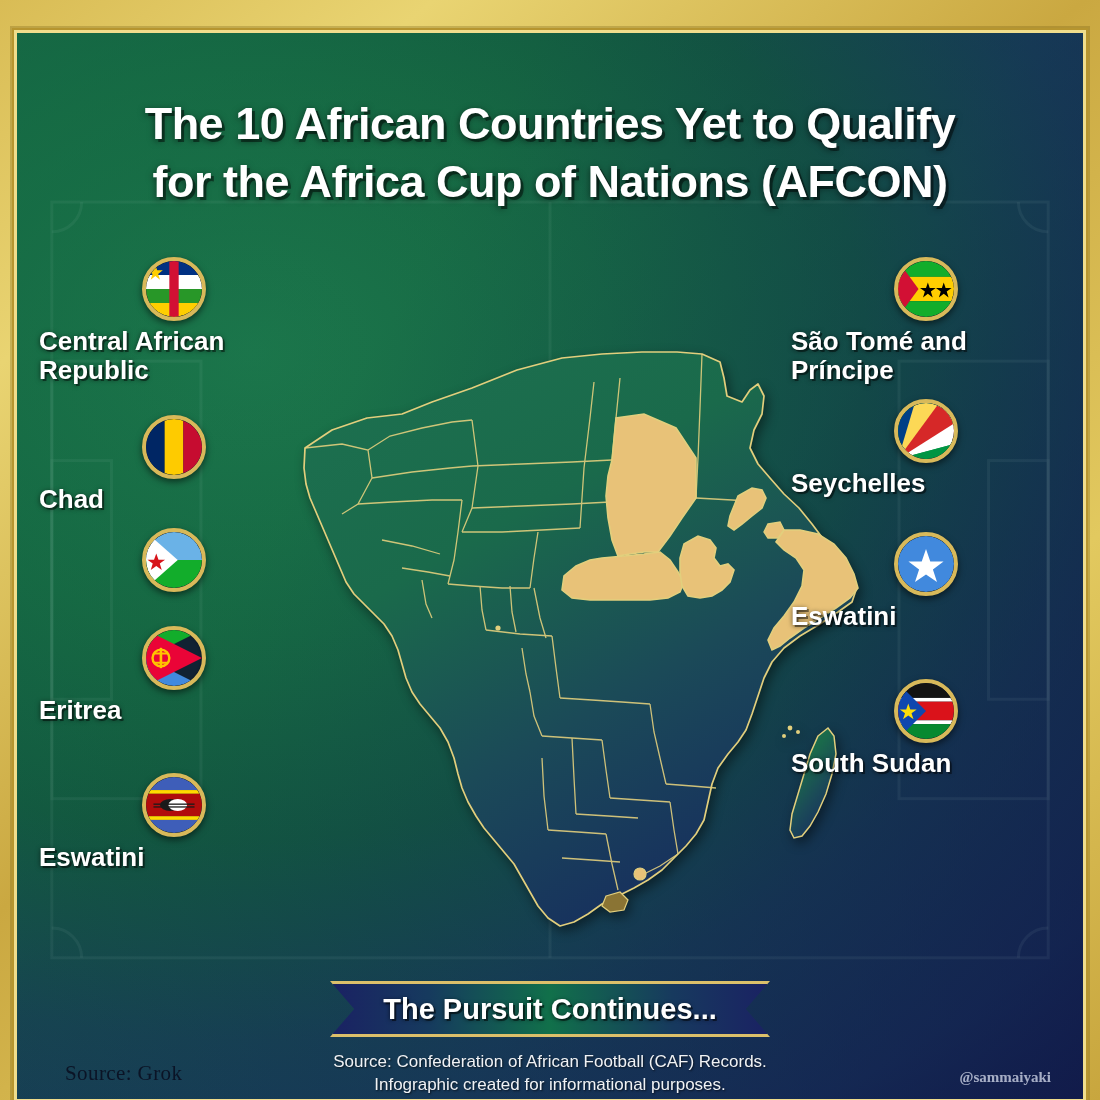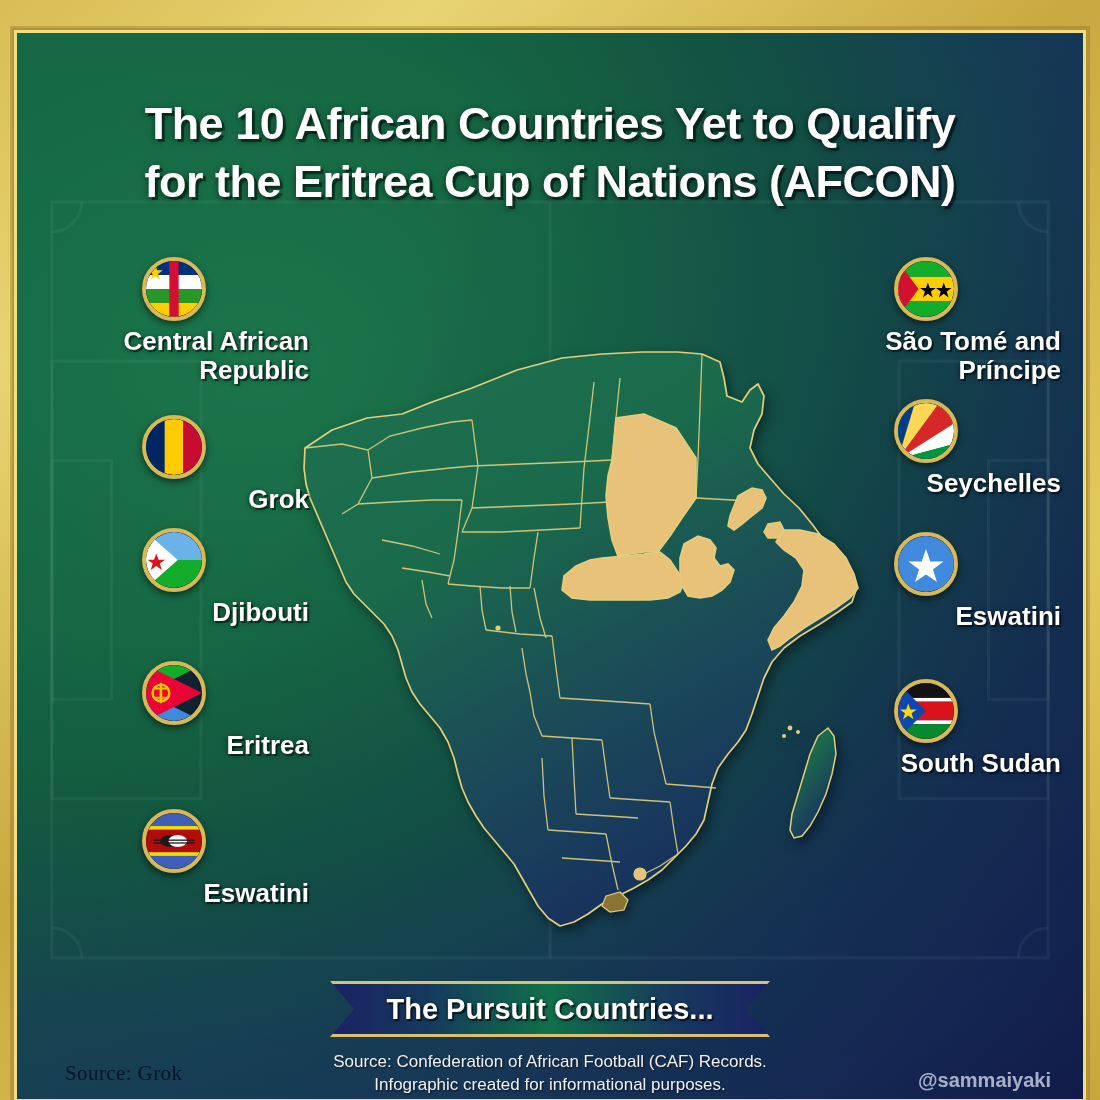--- a/index.html
+++ b/index.html
@@ -54,21 +54,21 @@
     z-index:2;
   }
   .map-wrap svg{ width:100%; height:100%; overflow:visible;
     filter:drop-shadow(3px 5px 6px rgba(0,0,0,.45)); }
 
   
   .col{ position:absolute; top:224px; width:270px; z-index:7; }
   .col-left{ left:22px; }
   .col-right{ right:22px; }
 
-  .country{ width:100%; text-align:right; margin-bottom:14px; }
+  .country{ width:100%; text-align:left; margin-bottom:14px; }
 
   .flag-ring{
     width:64px; height:64px; border-radius:50%;
     margin:0 auto 6px auto;
     border:4px solid #d8b95a;
     box-shadow:0 3px 7px rgba(0,0,0,.55), inset 0 0 3px rgba(0,0,0,.4);
     overflow:hidden; position:relative; background:#123;
   }
   .flag-ring svg{ width:100%; height:100%; display:block; border-radius:50%; }
 
@@ -109,21 +109,21 @@
     text-shadow:1px 1px 2px rgba(0,0,0,.65);
   }
 
   .wm-left{
     position:absolute; left:28px; top:1028px; z-index:9;
     font-family:"Liberation Serif", serif; font-size:21px;
     color:rgba(8,8,26,.78); letter-spacing:.4px;margin-left:20px;
   }
   .wm-right{
     position:absolute; right:32px; top:1036px; z-index:9;
-    font-family:Liberation Sans, sans-serif; font-size:20px; font-weight:bold;
+    font-family:Liberation Serif, serif; font-size:15px; font-weight:bold;
     color:rgba(225,230,245,.72);
   }
 </style>
 </head>
 <body>
 
 <div class="frame">
  <div class="frame-inner">
 
   <div class="stage"></div>
@@ -141,21 +141,21 @@
        <path d="M35 200 A30 30 0 0 0 65 170"></path>
        <path d="M1037 200 A30 30 0 0 1 1007 170"></path>
        <path d="M35 900 A30 30 0 0 1 65 930"></path>
        <path d="M1037 900 A30 30 0 0 0 1007 930"></path>
      </g>
    </svg>
   </div>
 
   <div class="title-wrap">
     <div class="title-line">The 10 African Countries Yet to Qualify</div>
-    <div class="title-line">for the Eritrea Cup of Nations (AFCON)</div>
+    <div class="title-line">for the Africa Cup of Nations (AFCON)</div>
   </div>
 
   <div class="map-wrap">
    <svg viewBox="0 0 600 650">
      <defs>
        <linearGradient id="mg" x1="0" y1="0" x2="0.55" y2="1">
          <stop offset="0%" stop-color="#1d7150"></stop>
          <stop offset="38%" stop-color="#1a6a4b"></stop>
          <stop offset="70%" stop-color="#1b4a58"></stop>
          <stop offset="100%" stop-color="#17305e"></stop>
@@ -265,33 +265,32 @@
     </div>
 
     <div class="country r1">
       <div class="flag-ring">
         <svg viewBox="0 0 60 60">
           <rect x="0" y="0" width="20" height="60" fill="#002664"></rect>
           <rect x="20" y="0" width="20" height="60" fill="#fecb00"></rect>
           <rect x="40" y="0" width="20" height="60" fill="#c60c30"></rect>
         </svg>
       </div>
-      <div class="cname">Grok</div>
+      <div class="cname">Chad</div>
     </div>
 
     <div class="country r2">
       <div class="flag-ring">
         <svg viewBox="0 0 60 60">
           <rect x="0" y="0" width="60" height="30" fill="#6ab2e7"></rect>
           <rect x="0" y="30" width="60" height="30" fill="#12ad2b"></rect>
           <polygon points="0,0 0,60 34,30" fill="#ffffff"></polygon>
           <polygon points="11,23 13.4,29.6 20.4,29.6 14.8,33.8 16.9,40.6 11,36.4 5.1,40.6 7.2,33.8 1.6,29.6 8.6,29.6" fill="#d7141a"></polygon>
         </svg>
       </div>
-      <div class="cname">Djibouti</div>
     </div>
 
     <div class="country r3">
       <div class="flag-ring">
         <svg viewBox="0 0 60 60">
           <polygon points="0,0 60,0 0,30" fill="#12ad2b"></polygon>
           <polygon points="0,30 60,60 0,60" fill="#4189dd"></polygon>
           <polygon points="0,0 60,30 0,60" fill="#ea0437"></polygon>
           <g fill="#ffc400" transform="translate(16,30)">
             <circle cx="0" cy="0" r="9" fill="none" stroke="#ffc400" stroke-width="2.6"></circle>
@@ -376,21 +375,21 @@
           <polygon points="11,22 13.2,28.4 20,28.4 14.5,32.4 16.6,38.8 11,34.8 5.4,38.8 7.5,32.4 2,28.4 8.8,28.4" fill="#fcdd09"></polygon>
         </svg>
       </div>
       <div class="cname">South Sudan</div>
     </div>
 
   </div>
 
   <div class="banner">
     <div class="banner-shape2">
-      <span class="banner-text">The Pursuit Countries...</span>
+      <span class="banner-text">The Pursuit Continues...</span>
     </div>
   </div>
 
   <div class="source">
     <div>Source: Confederation of African Football (CAF) Records.</div>
     <div>Infographic created for informational purposes.</div>
   </div>
 
   <div class="wm-left">Source: Grok</div>
   <div class="wm-right">@sammaiyaki</div>

